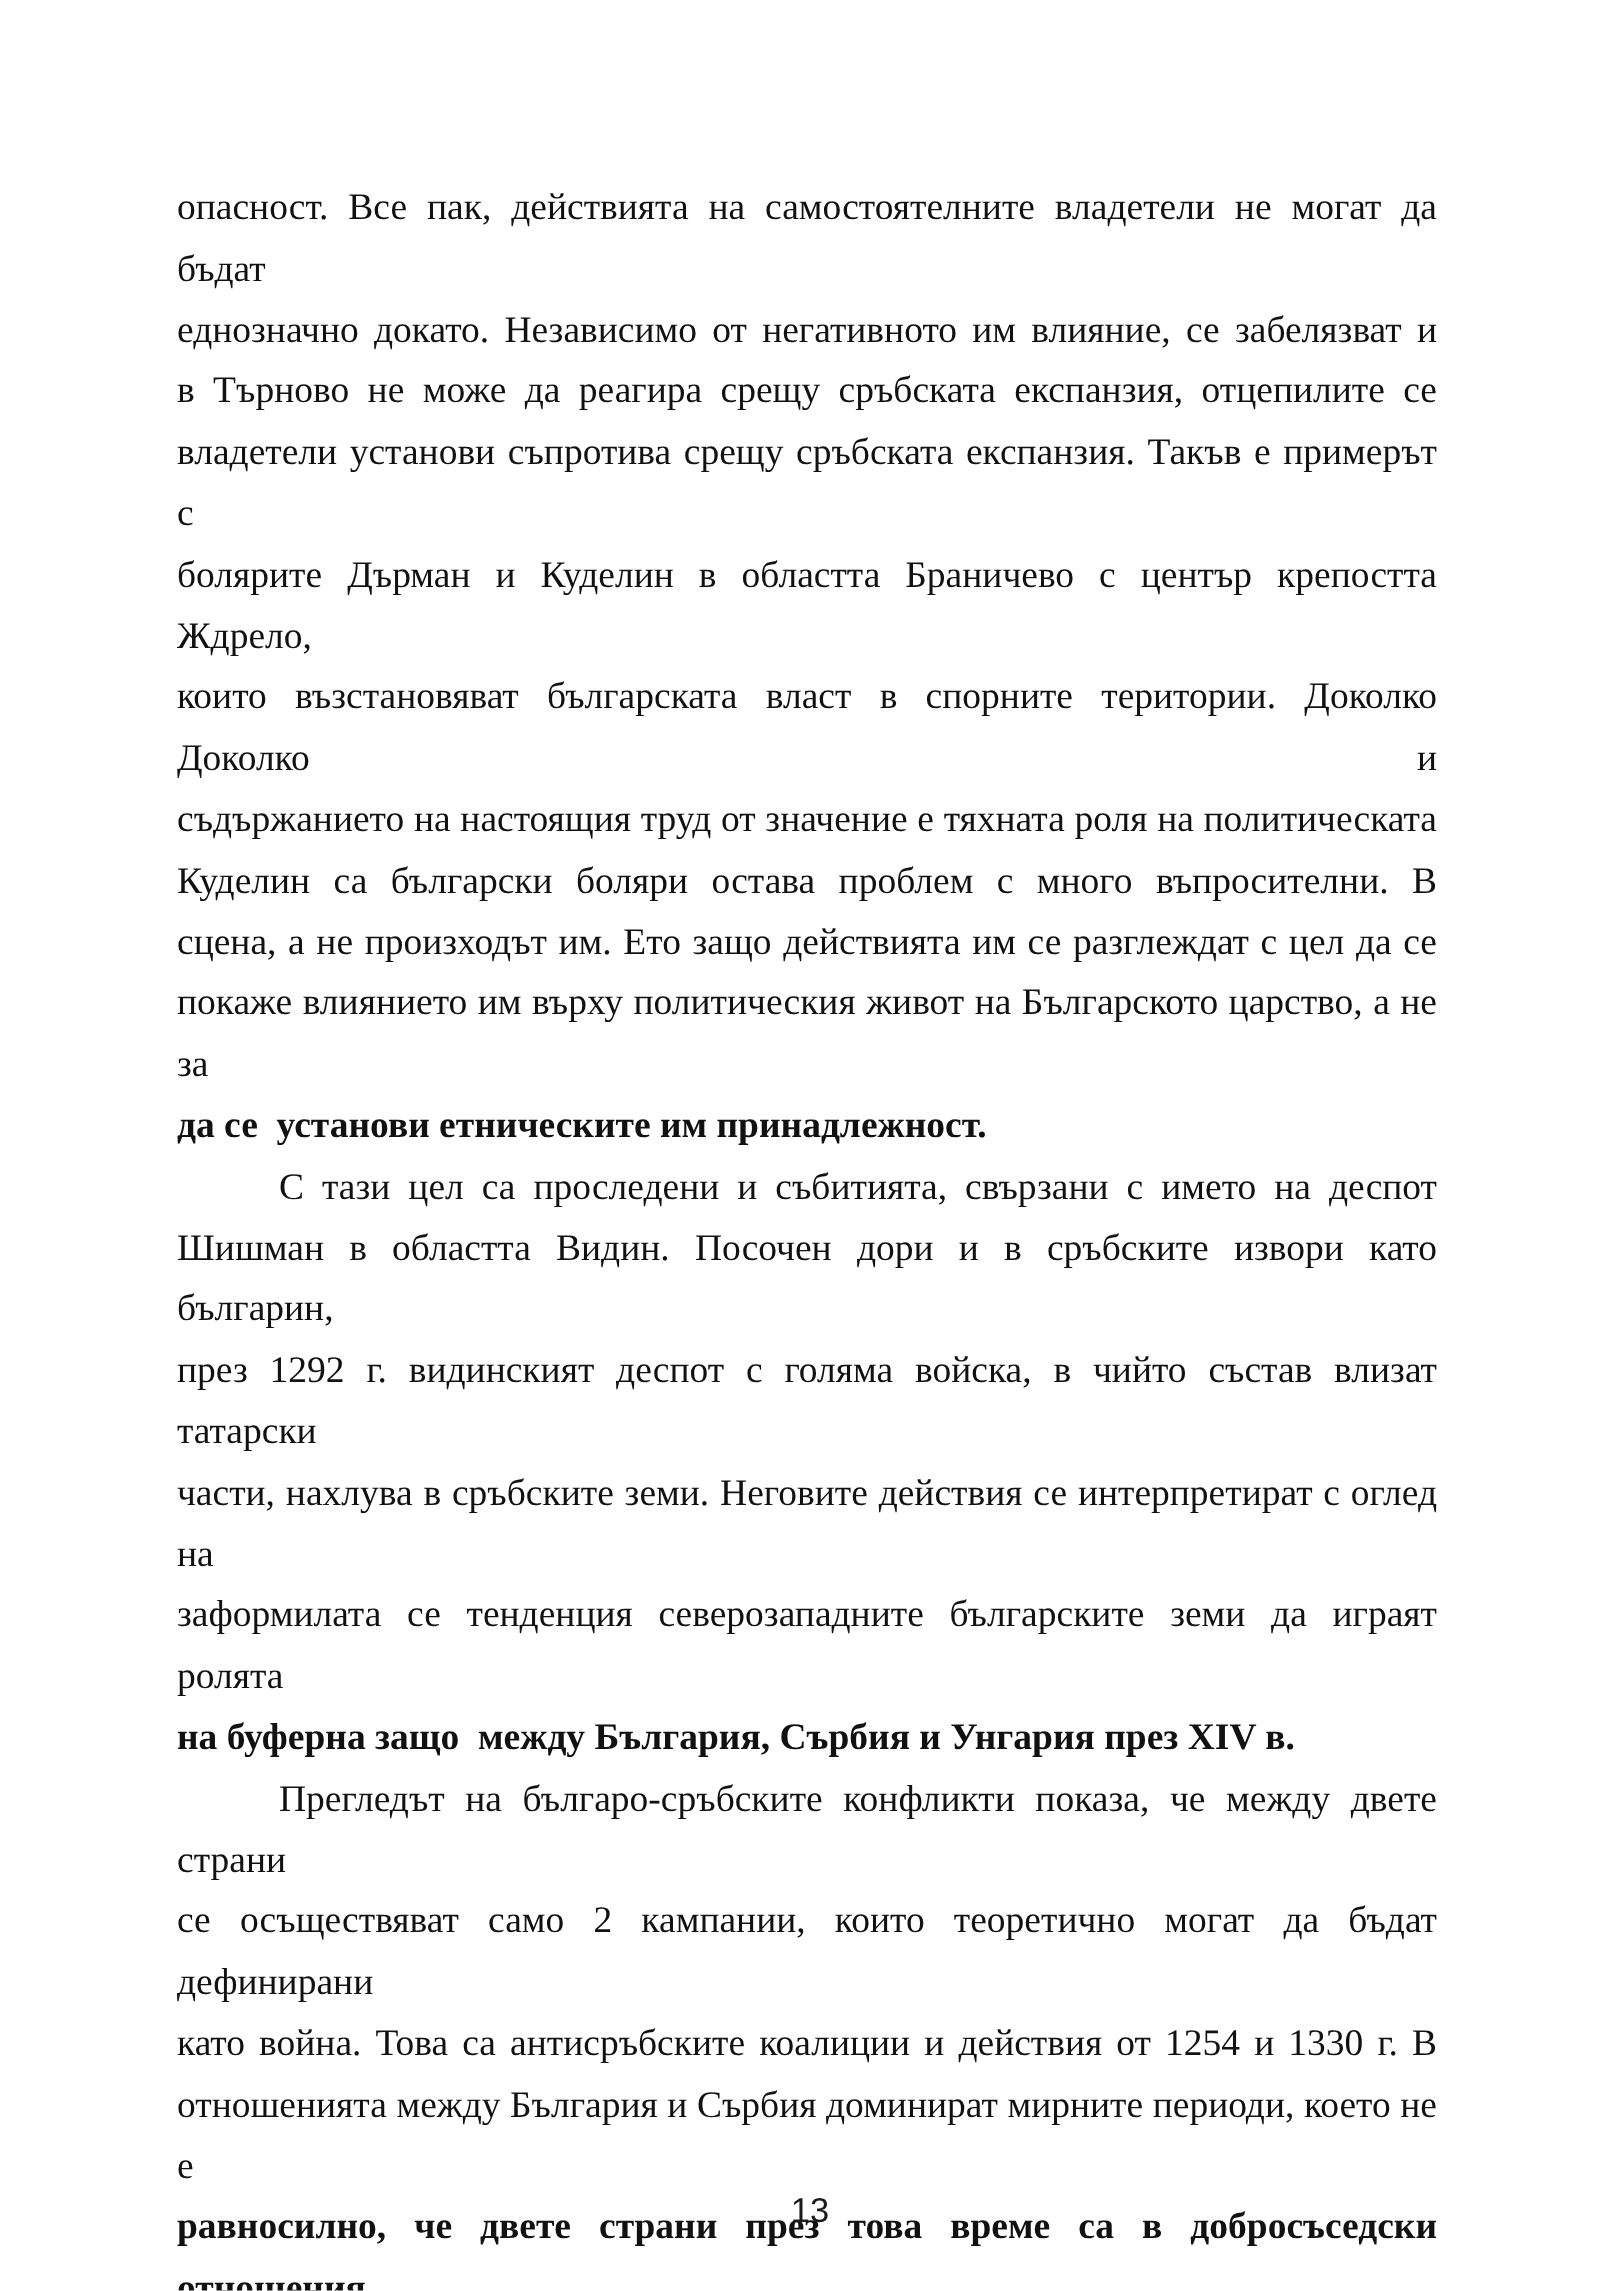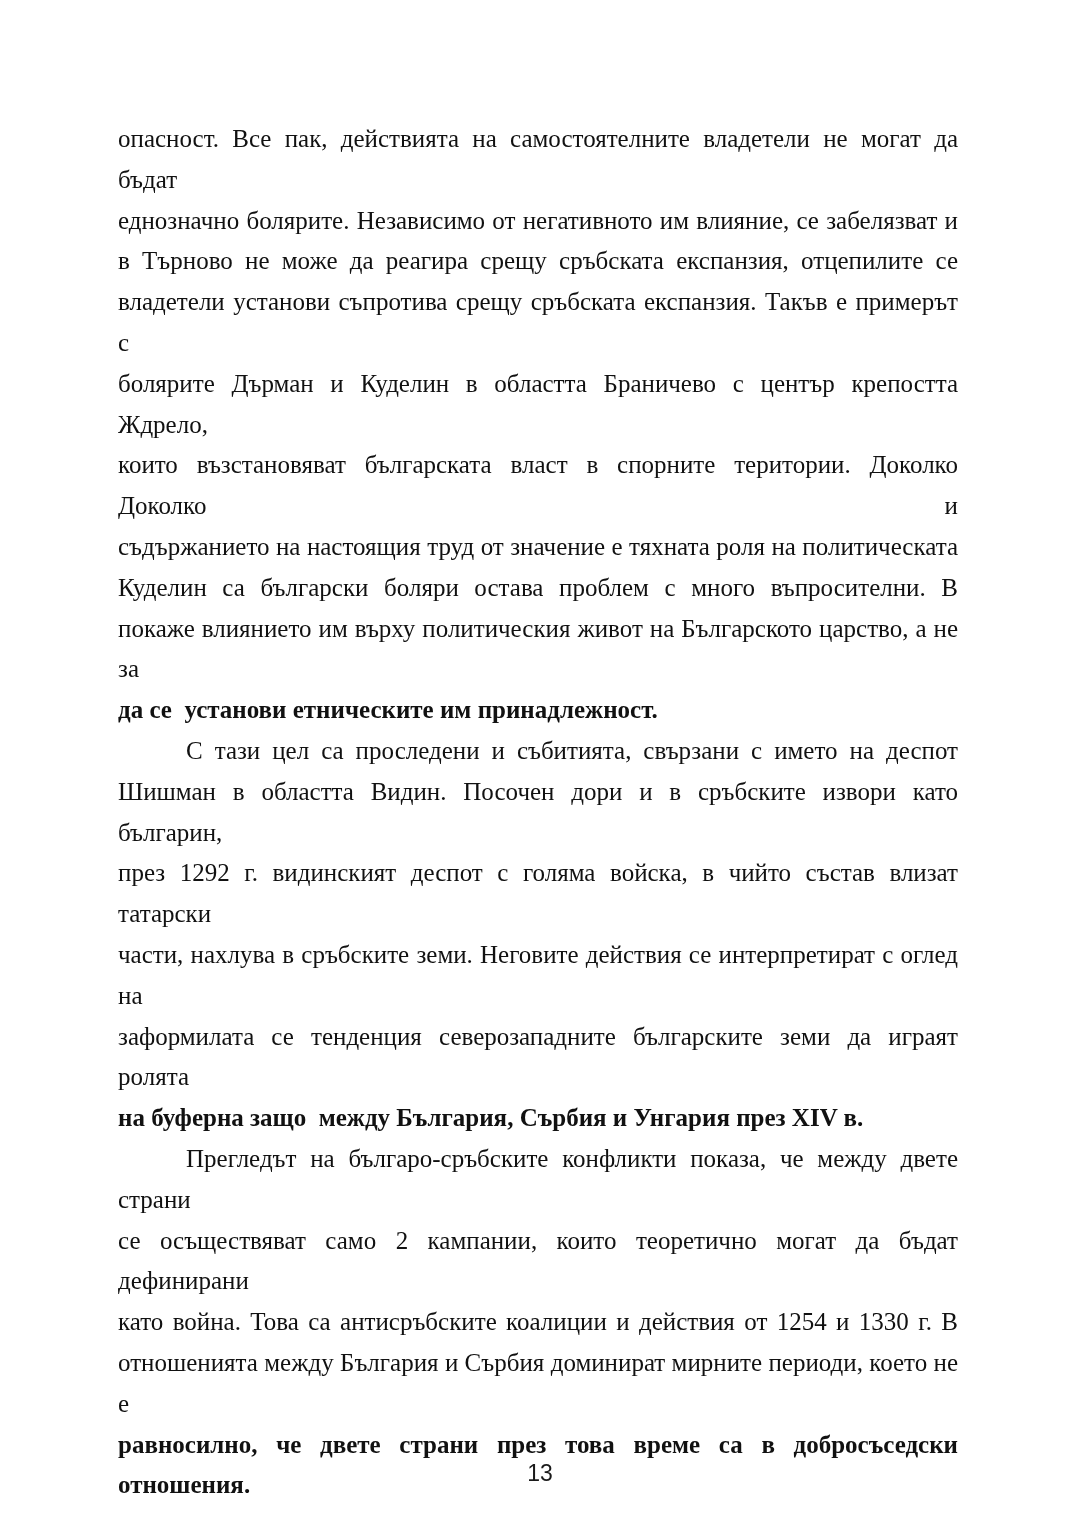--- a/index.html
+++ b/index.html
@@ -51,27 +51,28 @@
     font-size: 23px;
     color: #1a1a1a;
   }
 </style>
 </head>
 <body>
 
 <div class="text-block">
     <div class="paragraph">
       <div class="line"><span>опасност. Все пак, действията на самостоятелните владетели не могат да бъдат</span></div>
-      <div class="line"><span>еднозначно болярите. Независимо от негативното им влияние, се забелязват и</span></div>
+      <div class="line"><span>еднозначно докато. Независимо от негативното им влияние, се забелязват и</span></div>
       <div class="line"><span>в Търново не може да реагира срещу сръбската експанзия, отцепилите се</span></div>
       <div class="line"><span>владетели установи съпротива срещу сръбската експанзия. Такъв е примерът с</span></div>
       <div class="line"><span>болярите Дърман и Куделин в областта Браничево с център крепостта Ждрело,</span></div>
       <div class="line"><span>които възстановяват българската власт в спорните територии. Доколко Доколко и</span></div>
       <div class="line"><span>съдържанието на настоящия труд от значение е тяхната роля на политическата</span></div>
       <div class="line"><span>Куделин са български боляри остава проблем с много въпросителни. В</span></div>
+      <div class="line"><span>сцена, а не произходът им. Ето защо действията им се разглеждат с цел да се</span></div>
       <div class="line"><span>покаже влиянието им върху политическия живот на Българското царство, а не за</span></div>
       <div class="line last"><span>да се  установи етническите им принадлежност.</span></div>
     </div>
     <div class="paragraph">
       <div class="line indent"><span>С тази цел са проследени и събитията, свързани с името на деспот</span></div>
       <div class="line"><span>Шишман в областта Видин. Посочен дори и в сръбските извори като българин,</span></div>
       <div class="line"><span>през 1292 г. видинският деспот с голяма войска, в чийто състав влизат татарски</span></div>
       <div class="line"><span>части, нахлува в сръбските земи. Неговите действия се интерпретират с оглед на</span></div>
       <div class="line"><span>заформилата се тенденция северозападните българските земи да играят ролята</span></div>
       <div class="line last"><span>на буферна защо  между България, Сърбия и Унгария през XIV в.</span></div>

